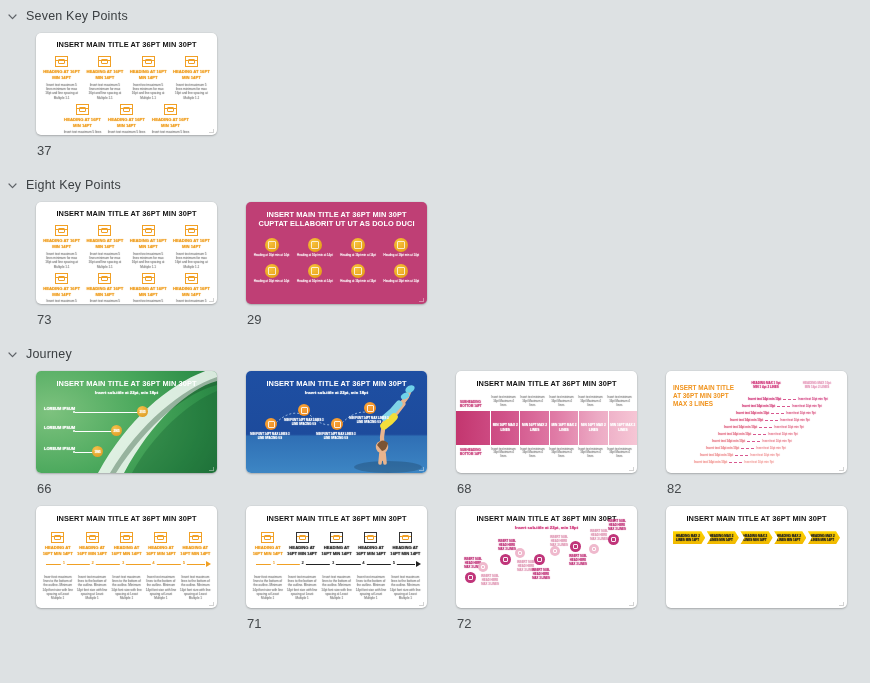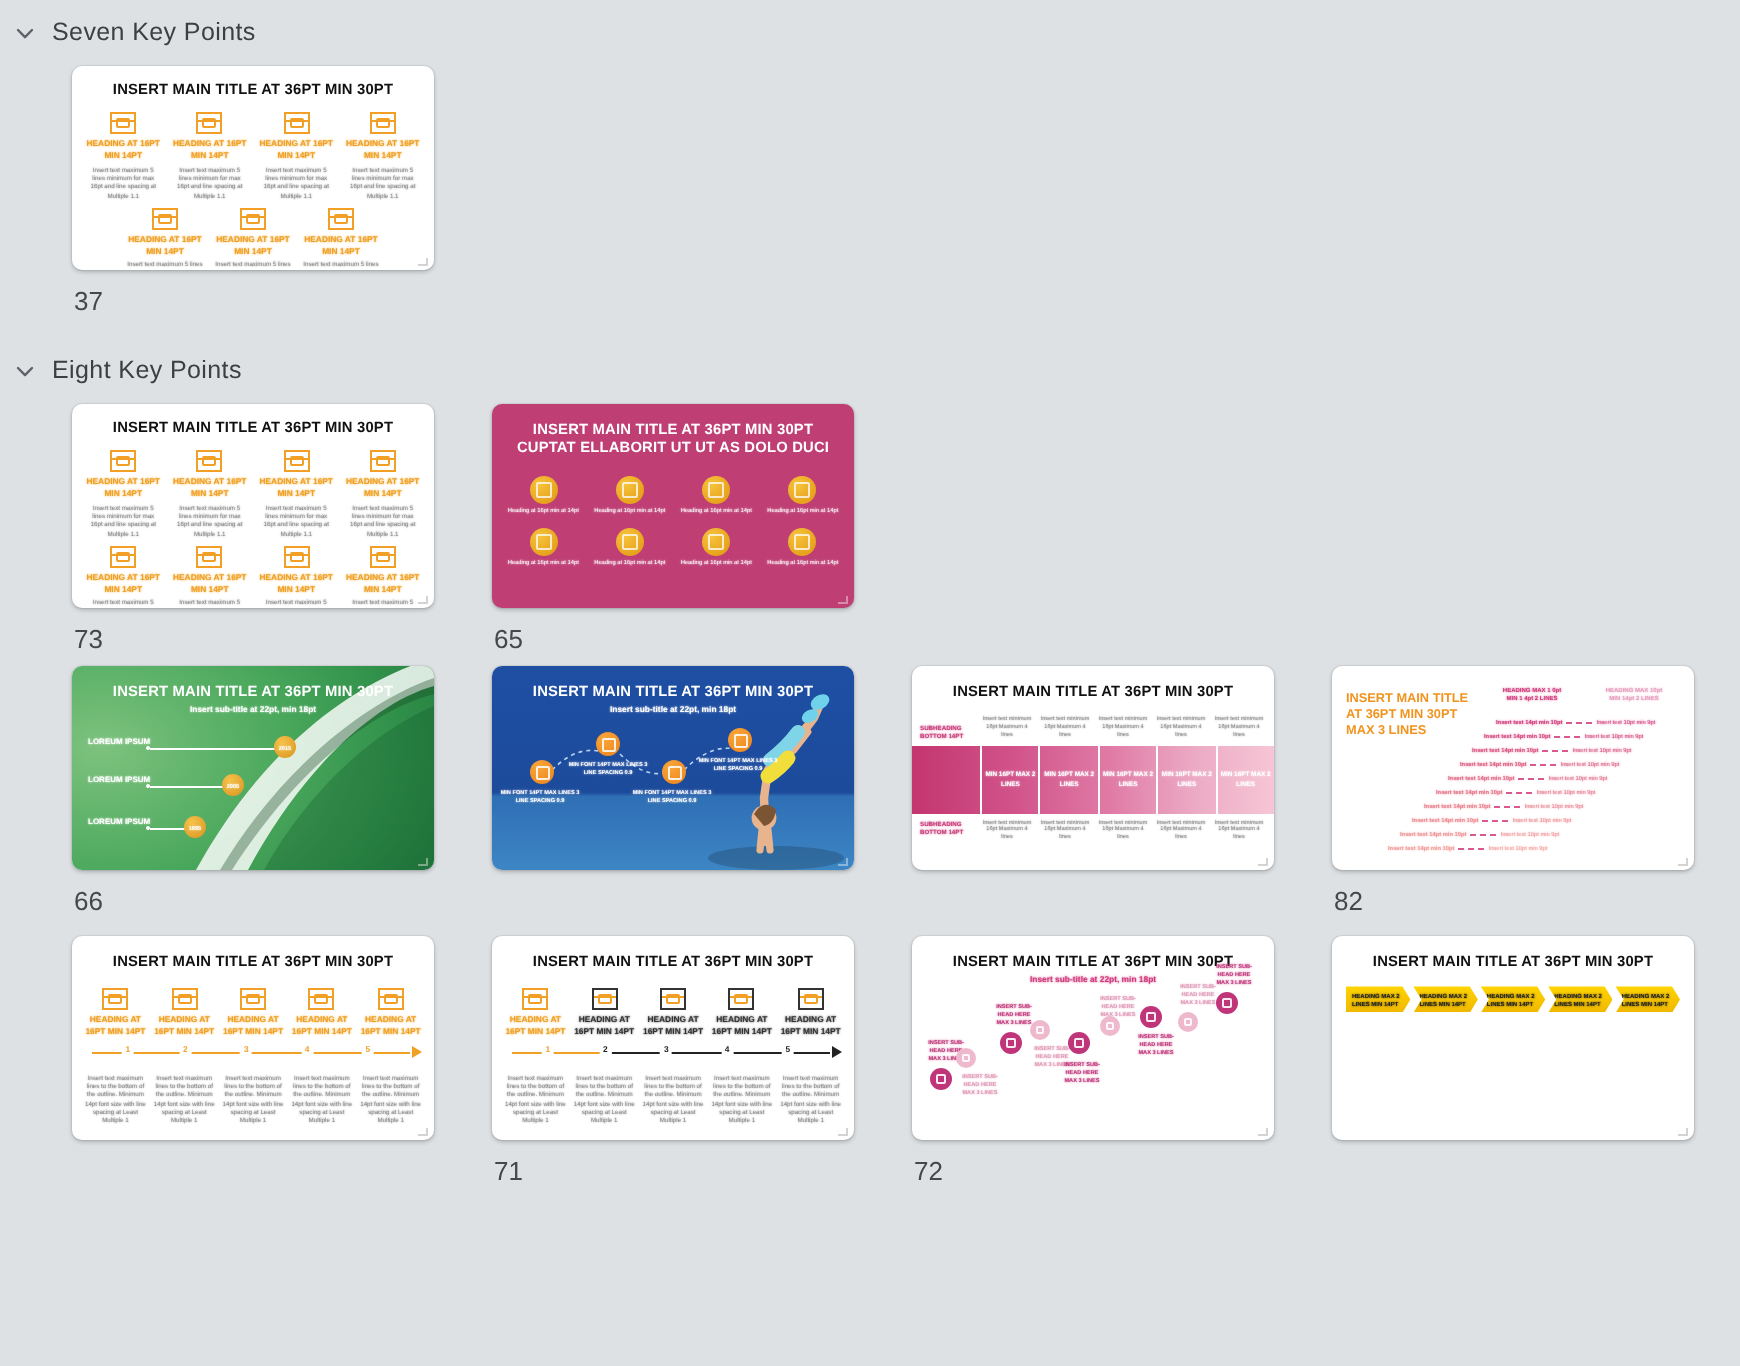--- a/index.html
+++ b/index.html
@@ -346,24 +346,32 @@
 min at 14pt</div>
             </div>
           <div>
               <div class="coin"></div>
               <div class="coin-lb blur">Heading at 16pt
 min at 14pt</div>
             </div>
         </div>
         <div class="corner" style="border-color:rgba(255,255,255,.5)"></div>
       </div>
-      <div class="idx">65</div>
+      <div class="idx">29</div>
     </div>
   </div>
 
+  <div class="section-head" style="margin-top:16px">
+    <span class="chev">
+      <svg width="13" height="13" viewBox="0 0 13 13">
+          <path d="M3 5 L6.5 8.6 L10 5" fill="none" stroke="#5f6368" stroke-width="1.2" stroke-linecap="round" stroke-linejoin="round"></path>
+        </svg>
+    </span>
+    <span class="section-title">Journey</span>
+  </div>
 
   <div class="row" style="margin-top:6px">
 
     <div class="cell">
       <div class="thumb">
         <div class="green-bg"></div>
         <svg class="swoosh" viewBox="0 0 181 102" preserveAspectRatio="none">
           <path d="M181 -4 C 140 8, 95 42, 62 102 L 88 102 C 116 50, 152 18, 181 10 Z" fill="rgba(255,255,255,.82)"></path>
           <path d="M181 6 C 146 18, 104 52, 74 102 L 80 102 C 112 52, 150 22, 181 14 Z" fill="rgba(20,70,35,.35)"></path>
           <path d="M181 20 C 152 32, 118 62, 96 102 L 181 102 Z" fill="rgba(18,85,42,.30)"></path>
@@ -475,20 +483,21 @@
           <div style="flex:1;display:flex;gap:2px">
             <div style="flex:1" class="cap-gy blur">Insert text minimum 16pt Maximum 4 lines</div>
             <div style="flex:1" class="cap-gy blur">Insert text minimum 16pt Maximum 4 lines</div>
             <div style="flex:1" class="cap-gy blur">Insert text minimum 16pt Maximum 4 lines</div>
             <div style="flex:1" class="cap-gy blur">Insert text minimum 16pt Maximum 4 lines</div>
             <div style="flex:1" class="cap-gy blur">Insert text minimum 16pt Maximum 4 lines</div>
           </div>
         </div>
         <div class="corner"></div>
       </div>
+      <div class="idx">68</div>
     </div>
 
     <div class="cell">
       <div class="thumb">
         <div class="t69" style="position:absolute;left:7px;top:13px;width:70px;white-space:pre-line">INSERT MAIN TITLE
 AT 36PT MIN 30PT
 MAX 3 LINES</div>
         <div class="hd69 blur" style="left:78px;top:11px;width:44px;white-space:pre-line">HEADING MAX 1 0pt
 MIN 1 4pt 2 LINES</div>
         <div class="hd69 blur" style="left:128px;top:11px;width:46px;color:#e7a0bf;white-space:pre-line">HEADING MAX 10pt

